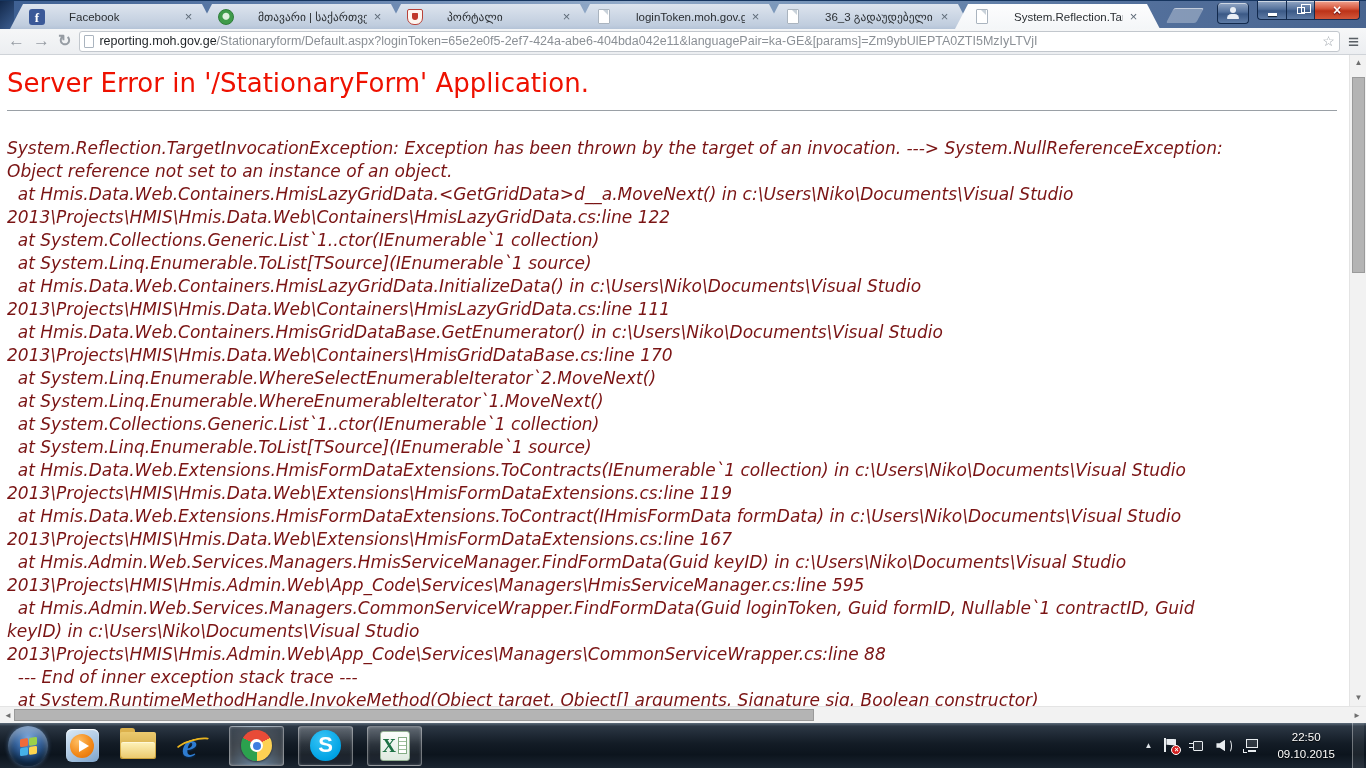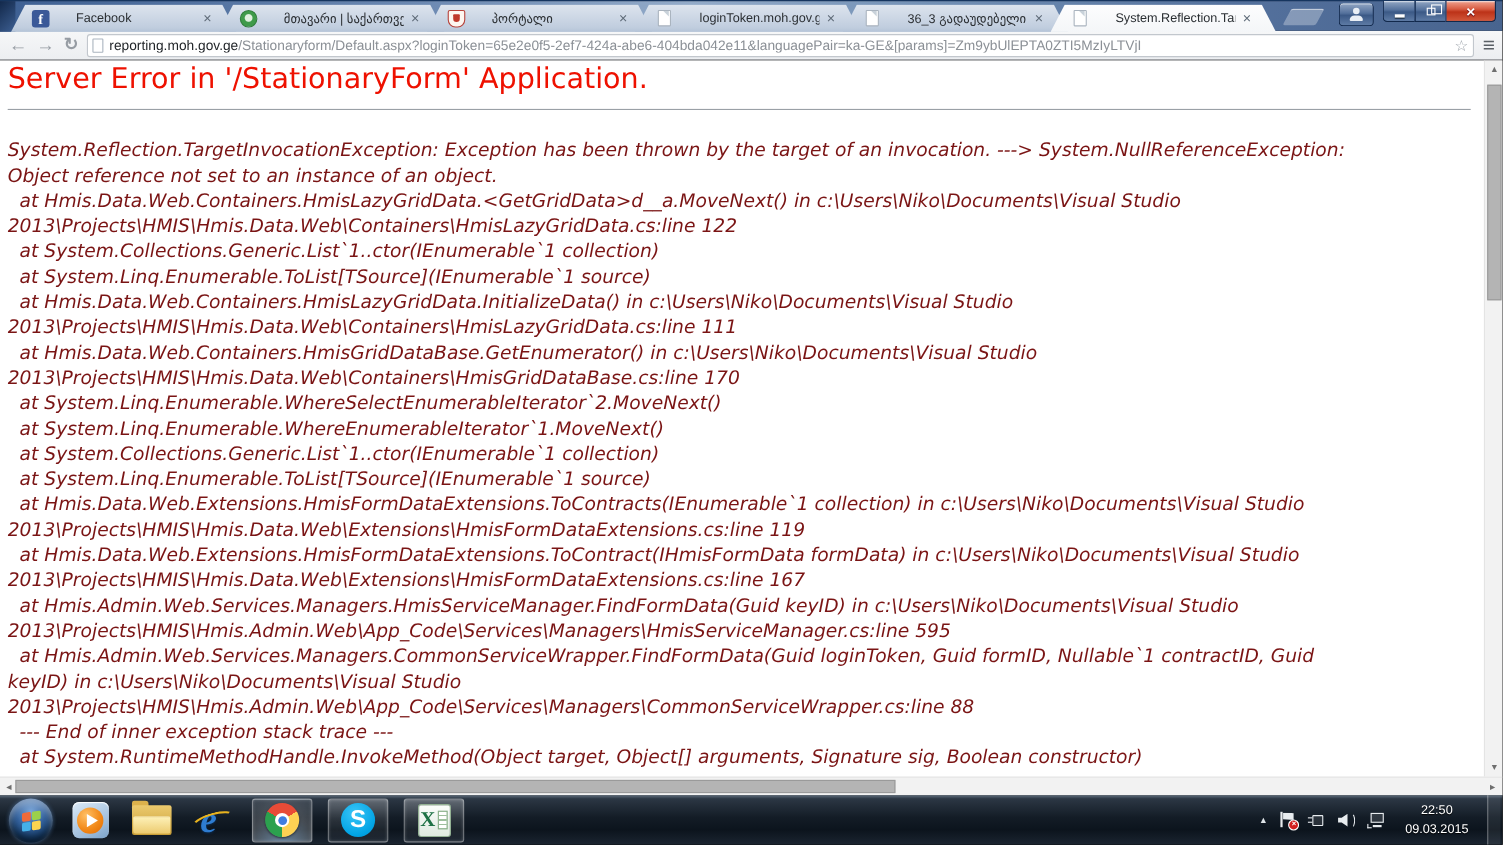--- a/index.html
+++ b/index.html
@@ -58,21 +58,21 @@
     display:flex; align-items:center; padding:0 4px; gap:5px; overflow:hidden; }
   .omni-page-icon { width:10px; height:13px; background:#fff; border:1px solid #aab4bf; border-radius:1px; position:relative; flex:0 0 10px; }
   .omni-url { flex:1; font-size:12.5px; white-space:nowrap; overflow:hidden; }
   .url-host { color:#1e2226; }
   .url-rest { color:#8b9096; }
   .omni-star { color:#9aa1a8; font-size:14px; flex:0 0 auto; }
   .menu-btn { color:#5a6066; font-size:19px; line-height:19px; letter-spacing:-1px; }
 
   
   .pagearea { position:relative; height:668px; background:#fff; overflow:hidden; }
-  .pagecontent { padding:2px 20px 0 7px; }
+  .pagecontent { padding:13px 20px 0 7px; }
   .err-heading { font-family:"DejaVu Sans",sans-serif; color:#ee1100; font-size:26px; font-weight:400; letter-spacing:0; }
   .err-hr { border:none; border-top:1px solid #9aa0a6; margin:12px 0 0 0; width:1330px; }
   .stacktrace { margin-top:26px; width:1245px; font-family:"DejaVu Sans",sans-serif; font-style:italic;
     color:#7a1414; font-size:17px; line-height:23px; white-space:pre-wrap; word-wrap:break-word; }
 
   
   .vscroll { position:absolute; top:0; right:0; width:17px; height:651px; background:#f2f2f2; border-left:1px solid #e4e4e4; }
   .vs-arrow { width:17px; height:16px; color:#6f6f6f; font-size:8px; text-align:center; line-height:16px; }
   .vs-arrow.down { position:absolute; bottom:0; }
   .vs-thumb { position:absolute; top:22px; left:2px; width:13px; height:196px; background:#b4b4b4; border:1px solid #9a9a9a; }
@@ -323,18 +323,18 @@
         <span class="vol-speaker"></span>
           <span class="vol-wave"></span>
       </span>
       <span class="tray-net">
         <span class="net-screen"></span>
           <span class="net-base"></span>
           <span class="net-cable"></span>
       </span>
       <div class="tray-clock">
         <div>22:50</div>
-        <div>09.03.2015</div>
+        <div>09.10.2015</div>
       </div>
       <div class="show-desktop"></div>
     </div>
   </div>
 </div>
 
 </body></html>

